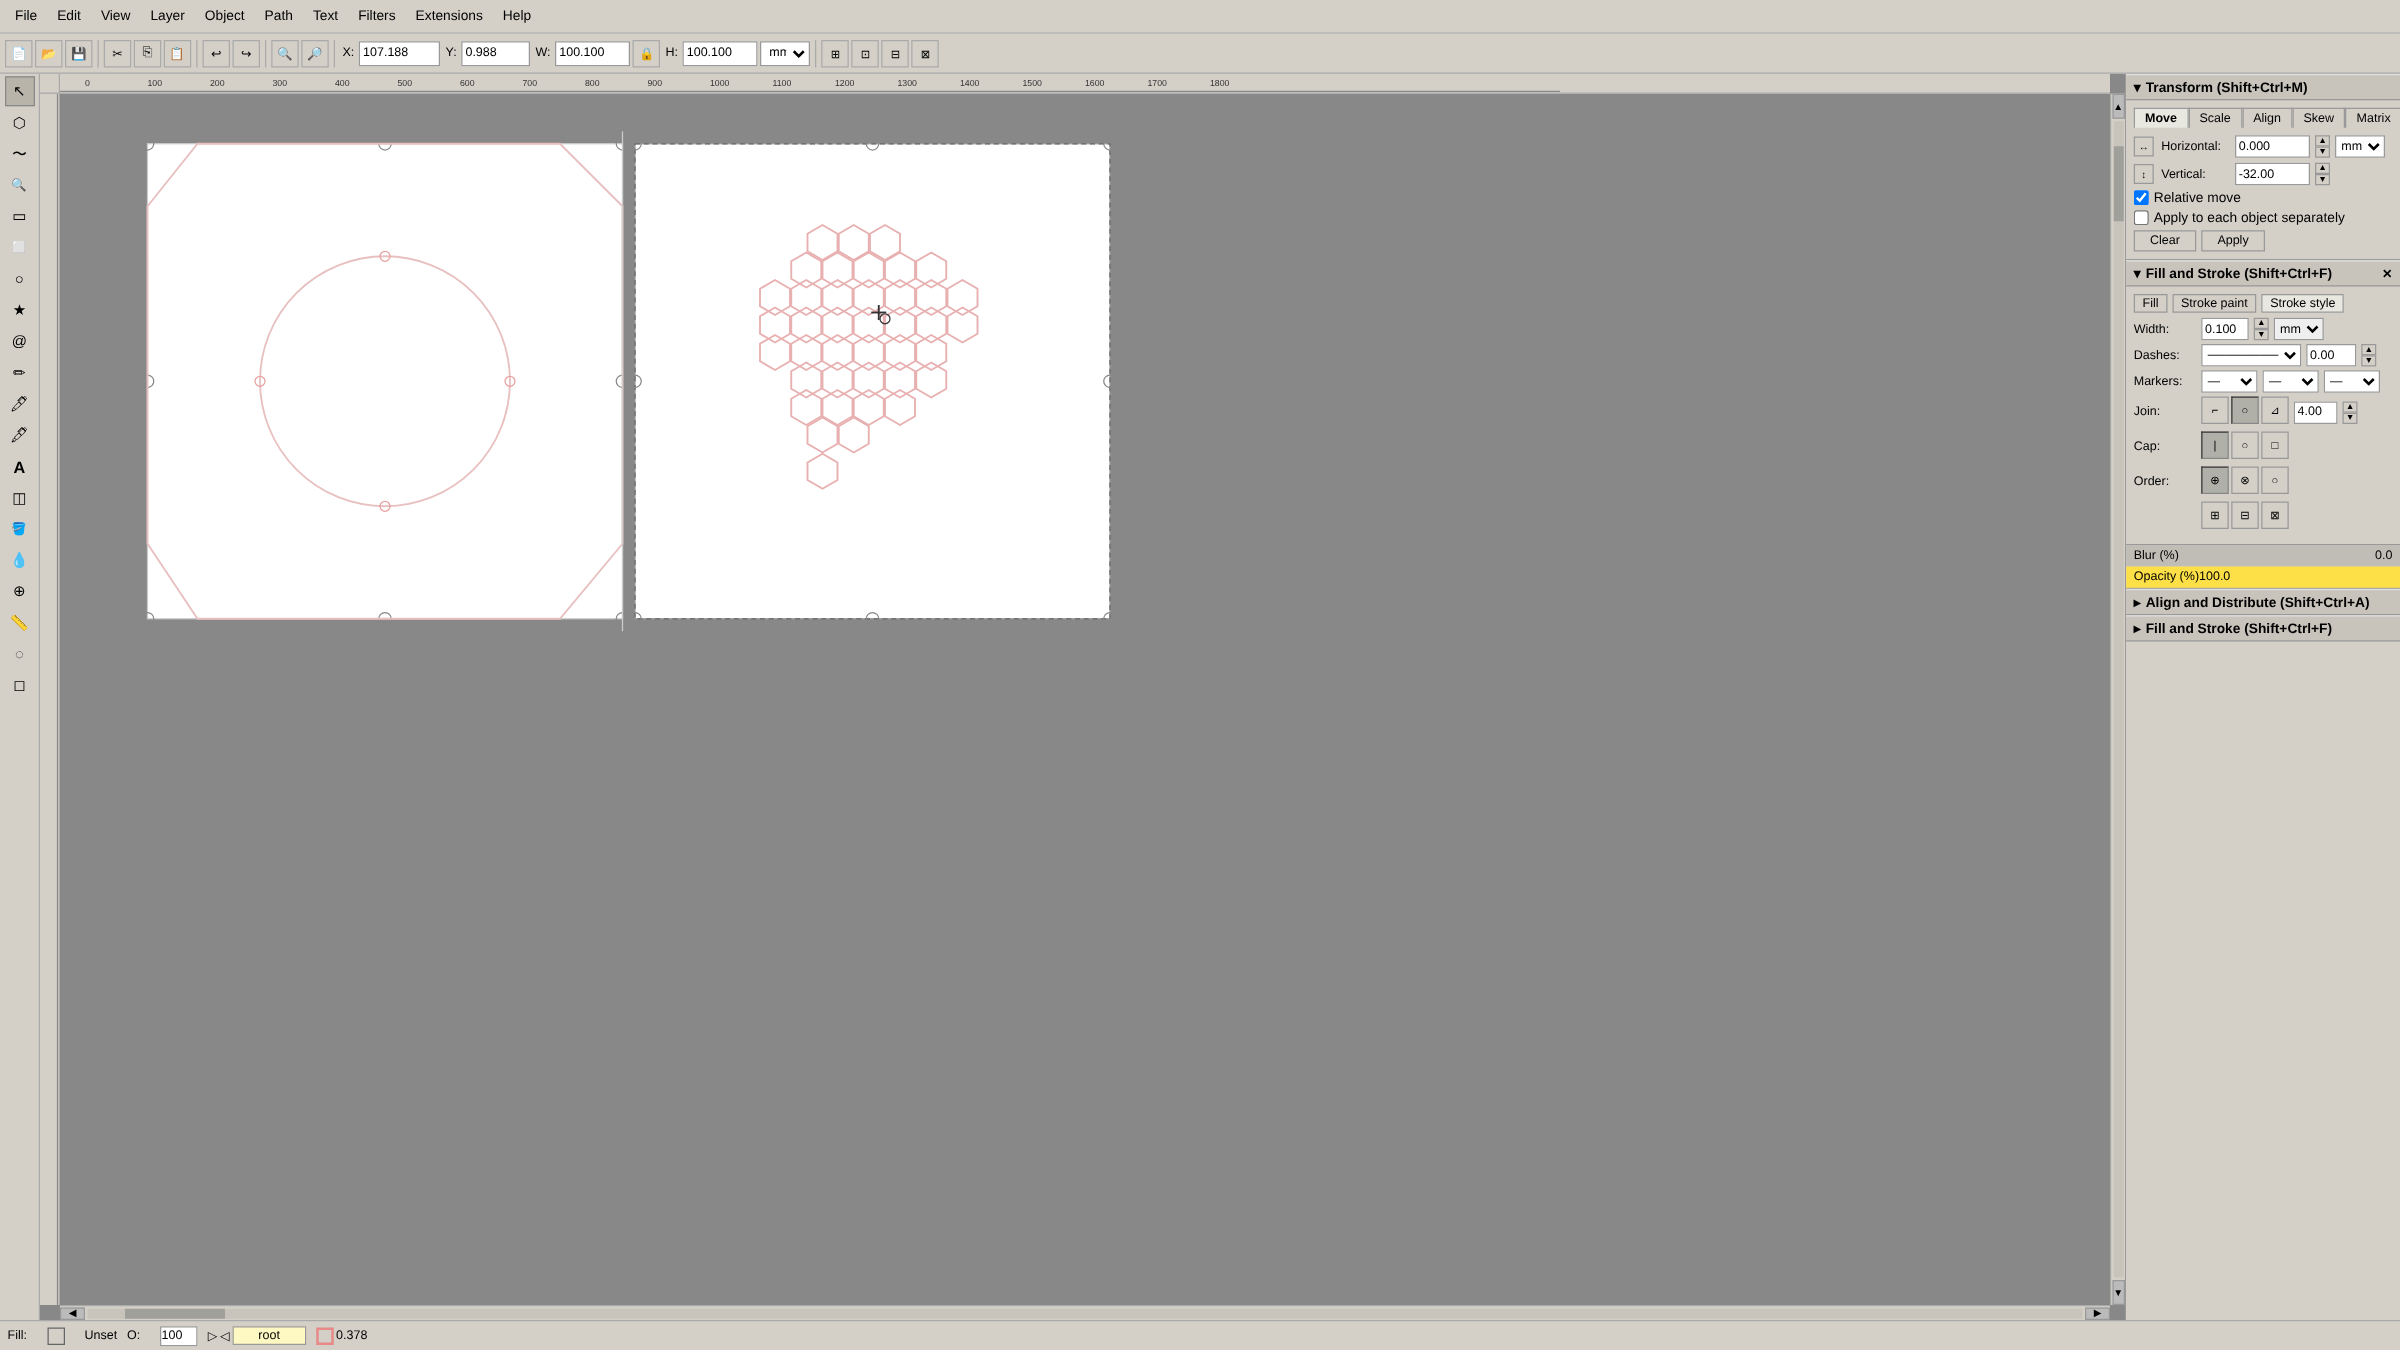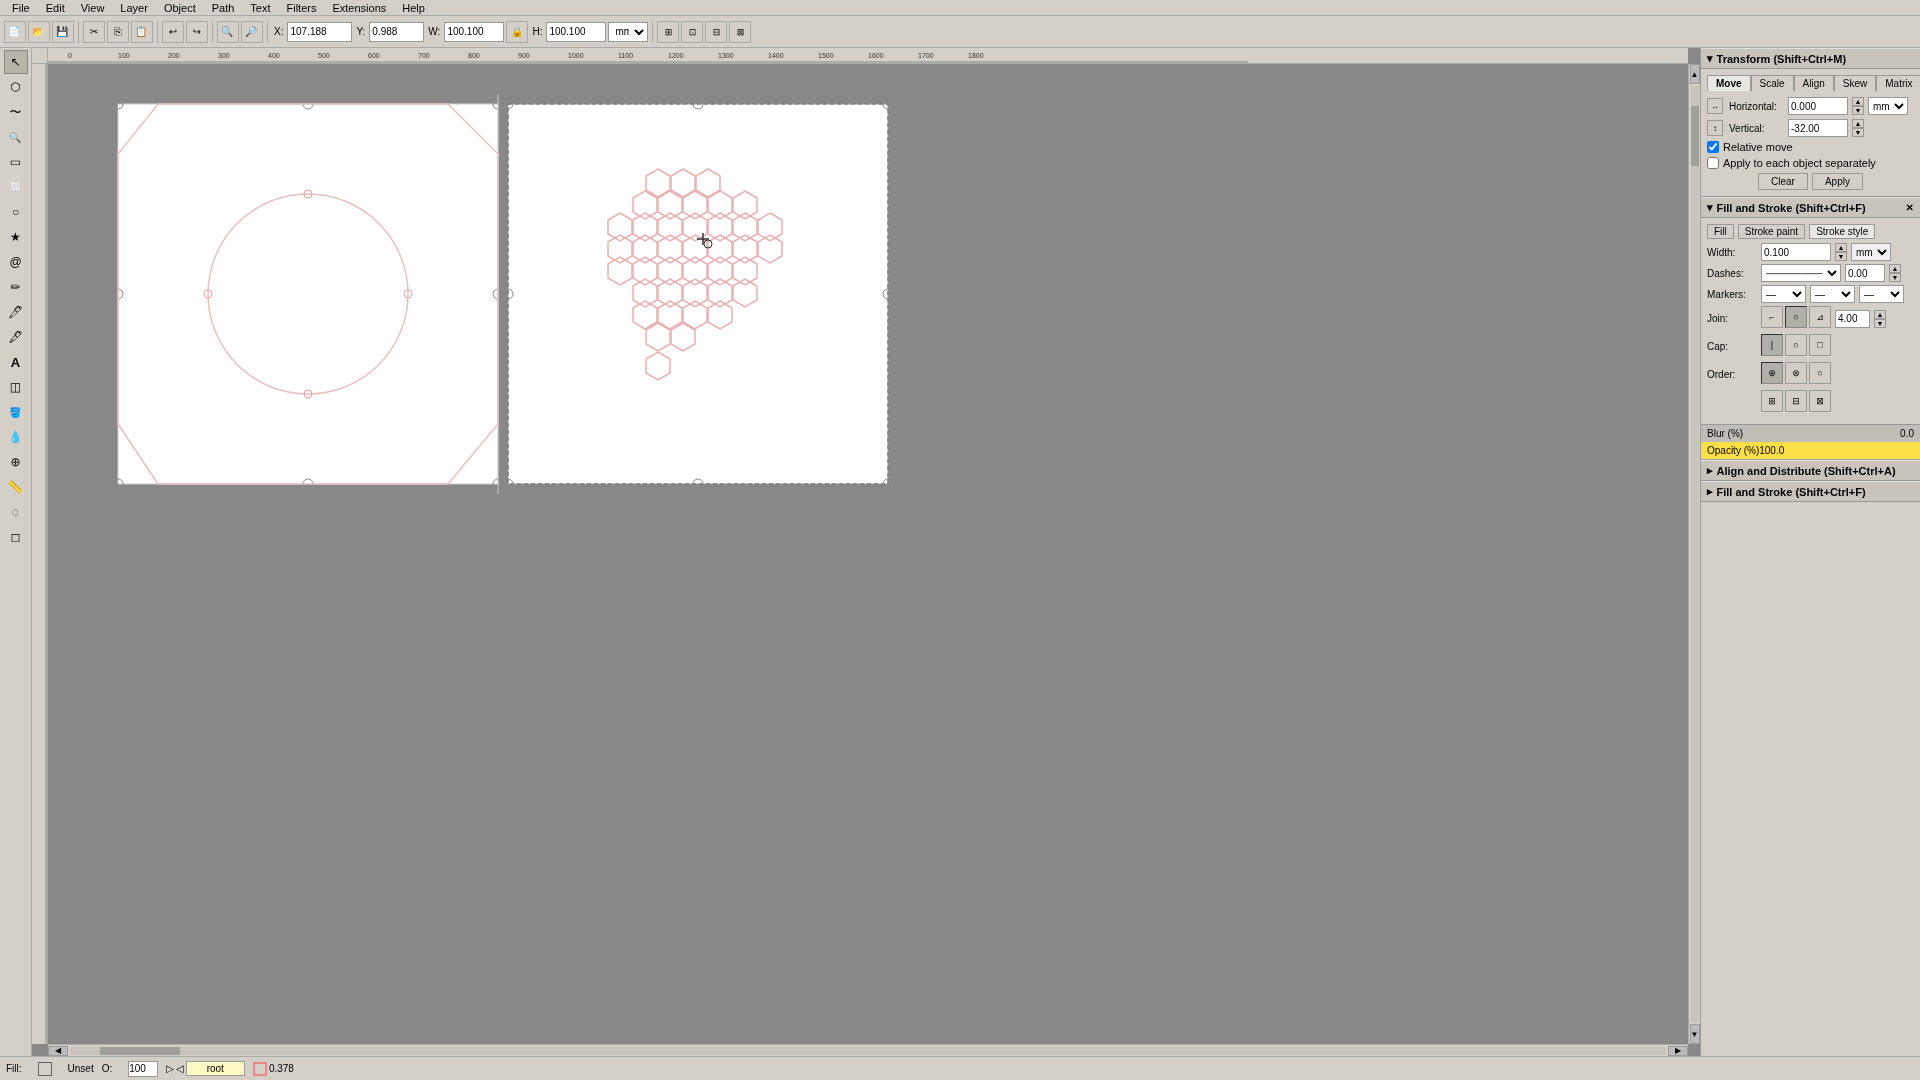--- a/index.html
+++ b/index.html
@@ -1,19 +1,19 @@
 <!DOCTYPE html>
 <html><head>
   <meta charset="utf-8">
   <style>
     * { margin: 0; padding: 0; box-sizing: border-box; }
     body { width: 1920px; height: 1080px; overflow: hidden; background: #d4d0c8; font-family: 'Arial', sans-serif; font-size: 11px; color: #000; display: flex; flex-direction: column; }
 
     
-    #menubar { background: #d4d0c8; height: 16px; display: flex; align-items: center; border-bottom: 1px solid #aaa; padding: 0 4px; }
+    #menubar { background: #d4d0c8; height: 27px; display: flex; align-items: center; border-bottom: 1px solid #aaa; padding: 0 4px; }
     .menu-item { padding: 2px 8px; cursor: pointer; font-size: 11px; }
 
     
     #toolbar { background: #d4d0c8; height: 32px; display: flex; align-items: center; border-bottom: 1px solid #aaa; padding: 0 4px; gap: 2px; flex-wrap: nowrap; }
     .tb-btn { width: 22px; height: 22px; background: #d4d0c8; border: 1px solid #aaa; display: flex; align-items: center; justify-content: center; cursor: pointer; font-size: 10px; }
     .tb-sep { width: 1px; height: 22px; background: #aaa; margin: 0 2px; }
     .tb-input { height: 20px; width: 60px; border: 1px solid #999; background: white; font-size: 10px; padding: 0 2px; }
     .tb-label { font-size: 10px; margin: 0 2px; }
 
     
@@ -44,32 +44,32 @@
     .form-label { font-size: 10px; min-width: 55px; }
     .form-input { height: 18px; width: 60px; border: 1px solid #999; background: white; font-size: 10px; padding: 0 2px; }
     .form-select { height: 18px; width: 40px; border: 1px solid #999; background: white; font-size: 10px; }
     .spin-btn { width: 12px; height: 9px; background: #d4d0c8; border: 1px solid #999; font-size: 7px; display: flex; align-items: center; justify-content: center; cursor: pointer; }
     .spin-group { display: flex; flex-direction: column; }
 
     .checkbox-row { display: flex; align-items: center; gap: 4px; margin-bottom: 4px; }
     .checkbox-row input { width: 12px; height: 12px; }
 
     
-    .btn-row { display: flex; justify-content: center; gap: 4px; margin-top: 4px; }
+    .btn-row { display: flex; justify-content: flex-start; gap: 4px; margin-top: 4px; }
     .btn { padding: 2px 12px; font-size: 10px; background: #d4d0c8; border: 1px solid #999; cursor: pointer; }
 
     
     .fs-tab-row { display: flex; gap: 4px; margin-bottom: 4px; }
     .fs-tab { font-size: 10px; padding: 1px 6px; background: #d4d0c8; border: 1px solid #999; cursor: pointer; }
     .fs-tab.active { background: #e8e8e0; }
 
     
     .sw-row { display: flex; align-items: center; gap: 4px; margin-bottom: 3px; }
     .sw-label { font-size: 10px; min-width: 50px; }
-    .sw-input { width: 70px; height: 18px; border: 1px solid #999; background: white; font-size: 10px; padding: 0 2px; }
+    .sw-input { width: 38px; height: 18px; border: 1px solid #999; background: white; font-size: 10px; padding: 0 2px; }
     .sw-select { height: 18px; width: 40px; border: 1px solid #999; font-size: 10px; }
 
     
     .icon-btn { width: 22px; height: 22px; background: #d4d0c8; border: 1px solid #999; display: flex; align-items: center; justify-content: center; cursor: pointer; font-size: 9px; }
     .icon-btn.active { background: #b0b0a8; border: 1px inset #888; }
     .icon-btn-row { display: flex; gap: 2px; margin-bottom: 3px; align-items: center; }
 
     
     .blur-row { display: flex; align-items: center; padding: 3px 6px; background: #c0bdb6; font-size: 10px; justify-content: space-between; }
 

